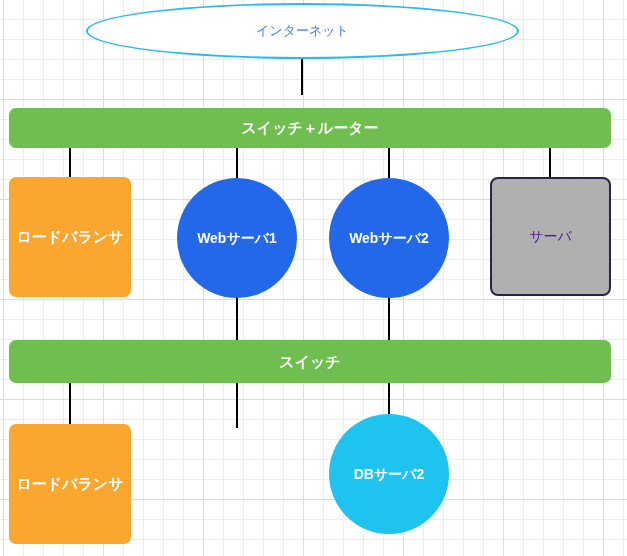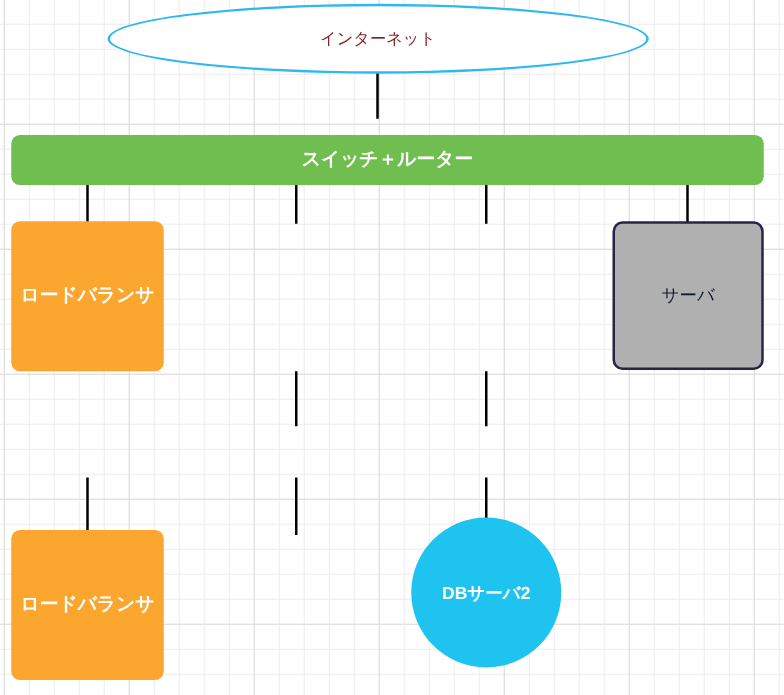--- a/index.html
+++ b/index.html
@@ -30,21 +30,21 @@
     box-sizing: border-box;
   }
   .label {
     line-height: 1.15;
   }
   .ellipse-node {
     left: 86px; top: 3px; width: 433px; height: 56px;
     background: #ffffff;
     border: 2px solid var(--ellipse-stroke);
     border-radius: 50%;
-    color: #7f1d1d;
+    color: #3b82f6;
     font-size: 13px;
   }
   .bar {
     left: 9px; width: 602px;
     background: var(--bar-green);
     border-radius: 7px;
     color: #ffffff;
     font-weight: bold;
     font-size: 15px;
   }
@@ -71,21 +71,21 @@
   .cyan { background: var(--node-cyan); }
   .web1 { left: 177px; top: 178px; }
   .web2 { left: 329px; top: 178px; }
   .db1  { left: 177px; top: 427px; }
   .db2  { left: 329px; top: 414px; }
   .server-node {
     left: 490px; top: 177px; width: 121px; height: 119px;
     background: var(--server-fill);
     border: 2px solid var(--server-stroke);
     border-radius: 8px;
-    color: #0f172a;
+    color: #4c1d95;
     font-size: 14px;
   }
   .connector {
     position: absolute;
     width: 2px;
     background: var(--connector);
   }
   .c-internet   { left: 301px; top: 58px;  height: 37px; }
   .c-b1-lb      { left: 69px;  top: 133px; height: 45px; }
   .c-b1-web1    { left: 236px; top: 133px; height: 46px; }
@@ -118,26 +118,35 @@
   </div>
 
   <div class="node bar bar-top">
     <span class="label">スイッチ＋ルーター</span>
   </div>
 
   <div class="node square orange lb-top">
     <span class="label">ロードバランサ</span>
   </div>
 
+  <div class="node circle blue web1">
+    <span class="label">Webサーバ1</span>
+  </div>
 
+  <div class="node circle blue web2">
+    <span class="label">Webサーバ2</span>
+  </div>
 
   <div class="node server-node">
     <span class="label">サーバ</span>
   </div>
 
+  <div class="node bar bar-bottom">
+    <span class="label">スイッチ</span>
+  </div>
 
   <div class="node square orange lb-bottom">
     <span class="label">ロードバランサ</span>
   </div>
 
 
   <div class="node circle cyan db2">
     <span class="label">DBサーバ2</span>
   </div>
 

